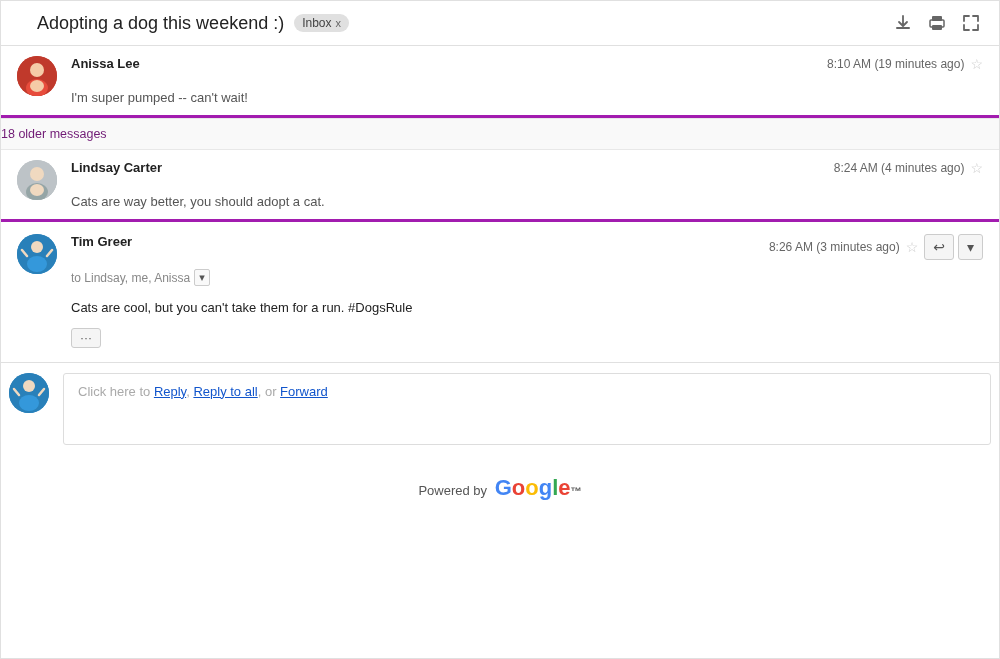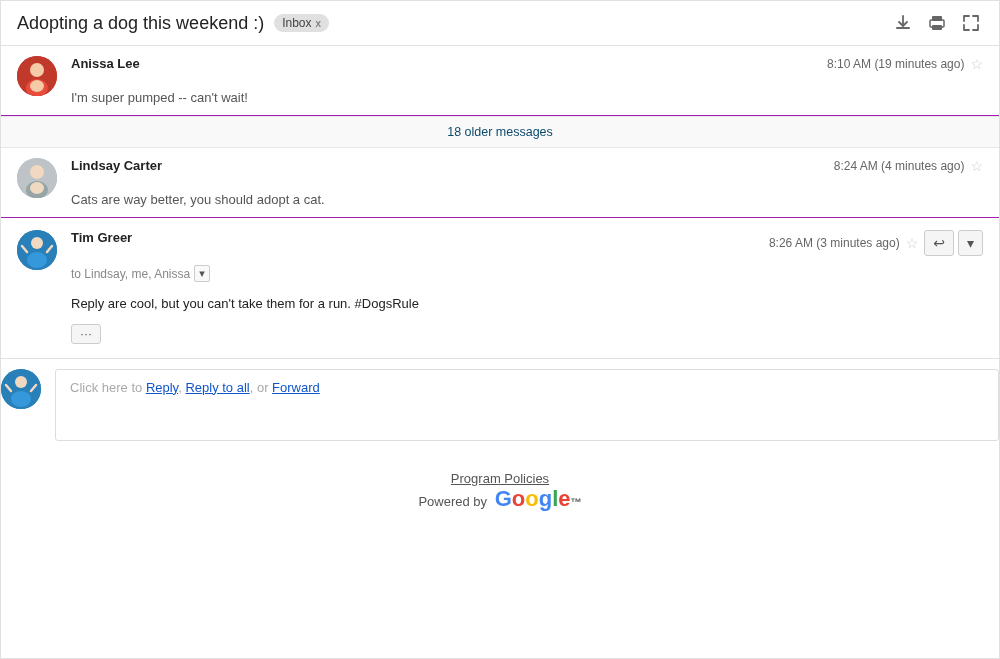--- a/index.html
+++ b/index.html
@@ -22,20 +22,21 @@
       align-items: center;
       justify-content: space-between;
       padding: 10px 16px;
       border-bottom: 1px solid #e0e0e0;
       background: #fff;
     }
     .email-header-left {
       display: flex;
       align-items: center;
       gap: 10px;
+      margin-left: 20px;
     }
     .email-subject {
       font-size: 18px;
       font-weight: normal;
       color: #222;
     }
     .inbox-badge {
       display: inline-flex;
       align-items: center;
       gap: 4px;
@@ -67,21 +68,21 @@
     }
     
     .message-list {
       background: #fff;
     }
     
     .message-row {
       display: flex;
       align-items: flex-start;
       padding: 10px 16px;
-      border-bottom: 1px solid #a21caf;
+      border-bottom: 3px solid #a21caf;
       background: #fff;
     }
     .avatar {
       width: 40px;
       height: 40px;
       border-radius: 50%;
       margin-right: 14px;
       flex-shrink: 0;
       overflow: hidden;
       background: #ccc;
@@ -130,23 +131,22 @@
       font-size: 14px;
       cursor: pointer;
     }
     .message-snippet {
       color: #555;
       font-size: 13px;
       margin-top: 18px;
     }
     
     .older-messages-divider {
-      text-align: center;
       padding: 8px 0;
-      color: #0c4a6e;
+      color: #701a75;
       font-size: 12.5px;
       background: #f9f9f9;
       border-bottom: 1px solid #e8e8e8;
       border-top: 1px solid #e8e8e8;
     }
     
     .message-row-expanded {
       display: flex;
       align-items: flex-start;
       padding: 12px 16px 14px;
@@ -204,21 +204,21 @@
       padding: 4px 8px;
       cursor: pointer;
       background: #f5f5f5;
       font-size: 14px;
       color: #555;
     }
     
     .reply-row {
       display: flex;
       align-items: flex-start;
-      padding: 10px 0;
+      padding: 10px 8px;
       background: #fff;
     }
     .reply-box {
       flex: 1;
       border: 1px solid #ddd;
       border-radius: 3px;
       padding: 10px 14px;
       min-height: 72px;
       color: #aaa;
       font-size: 13px;
@@ -365,21 +365,21 @@
               <div class="action-btn">↩</div>
               <div class="action-btn">▾</div>
             </div>
           </div>
         </div>
         <div class="recipients-line">
           <span>to Lindsay, me, Anissa</span>
           <div class="recipients-dropdown">▾</div>
         </div>
         <div class="message-content">
-          Reply are cool, but you can't take them for a run. #DogsRule
+          Cats are cool, but you can't take them for a run. #DogsRule
         </div>
         <div class="more-options-btn">
           <span>···</span>
         </div>
       </div>
     </div>
 
     <div class="reply-row">
       <div class="avatar avatar-reply" style="margin-right:14px;flex-shrink:0;">
         <svg viewBox="0 0 40 40" xmlns="http://www.w3.org/2000/svg">
@@ -391,23 +391,20 @@
         </svg>
       </div>
       <div class="reply-box">
         <span>Click here to </span><a href="#">Reply</a><span>, </span><a href="#">Reply to all</a><span>, or </span><a href="#">Forward</a>
       </div>
     </div>
 
   </div>
 
   <div class="email-footer">
-    <div>
-      <a href="#">Program Policies</a>
-    </div>
     <div>
       <span>Powered by </span>
       <span class="google-logo">
         <span class="g-blue">G</span>
           <span class="g-red">o</span>
           <span class="g-yellow">o</span>
           <span class="g-blue">g</span>
           <span class="g-green">l</span>
           <span class="g-red">e</span>
           <span class="g-tm">™</span>

